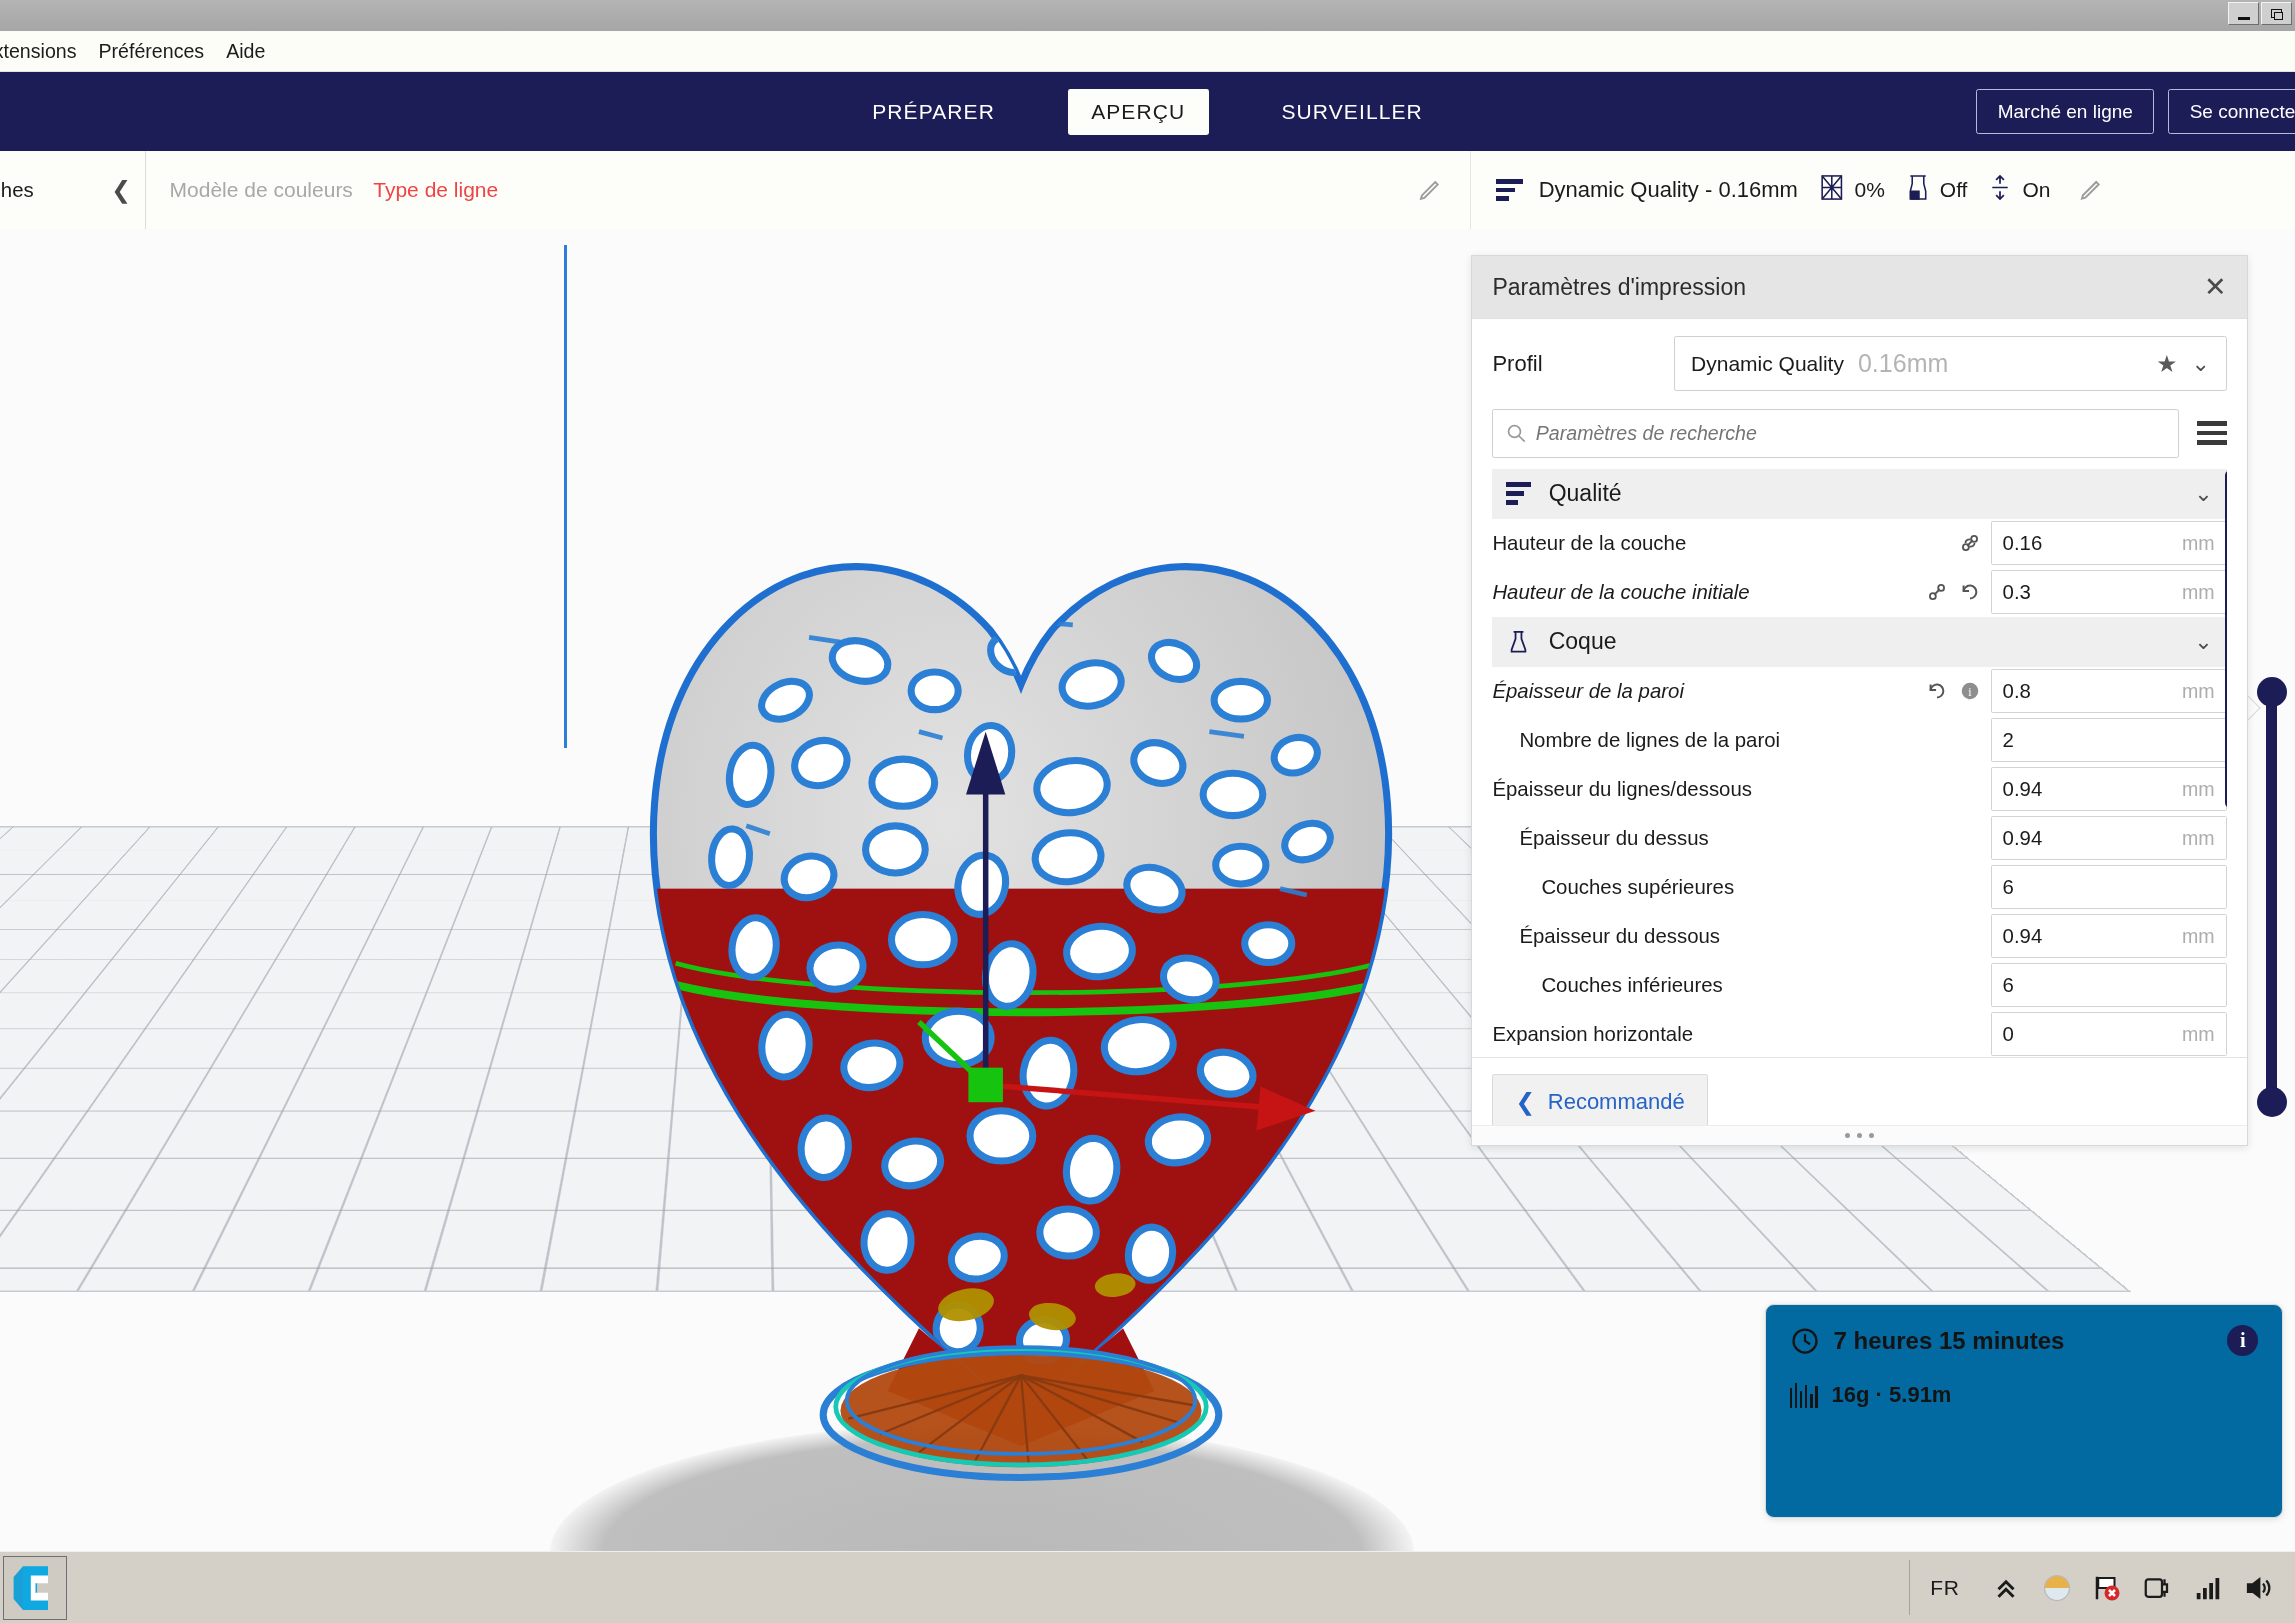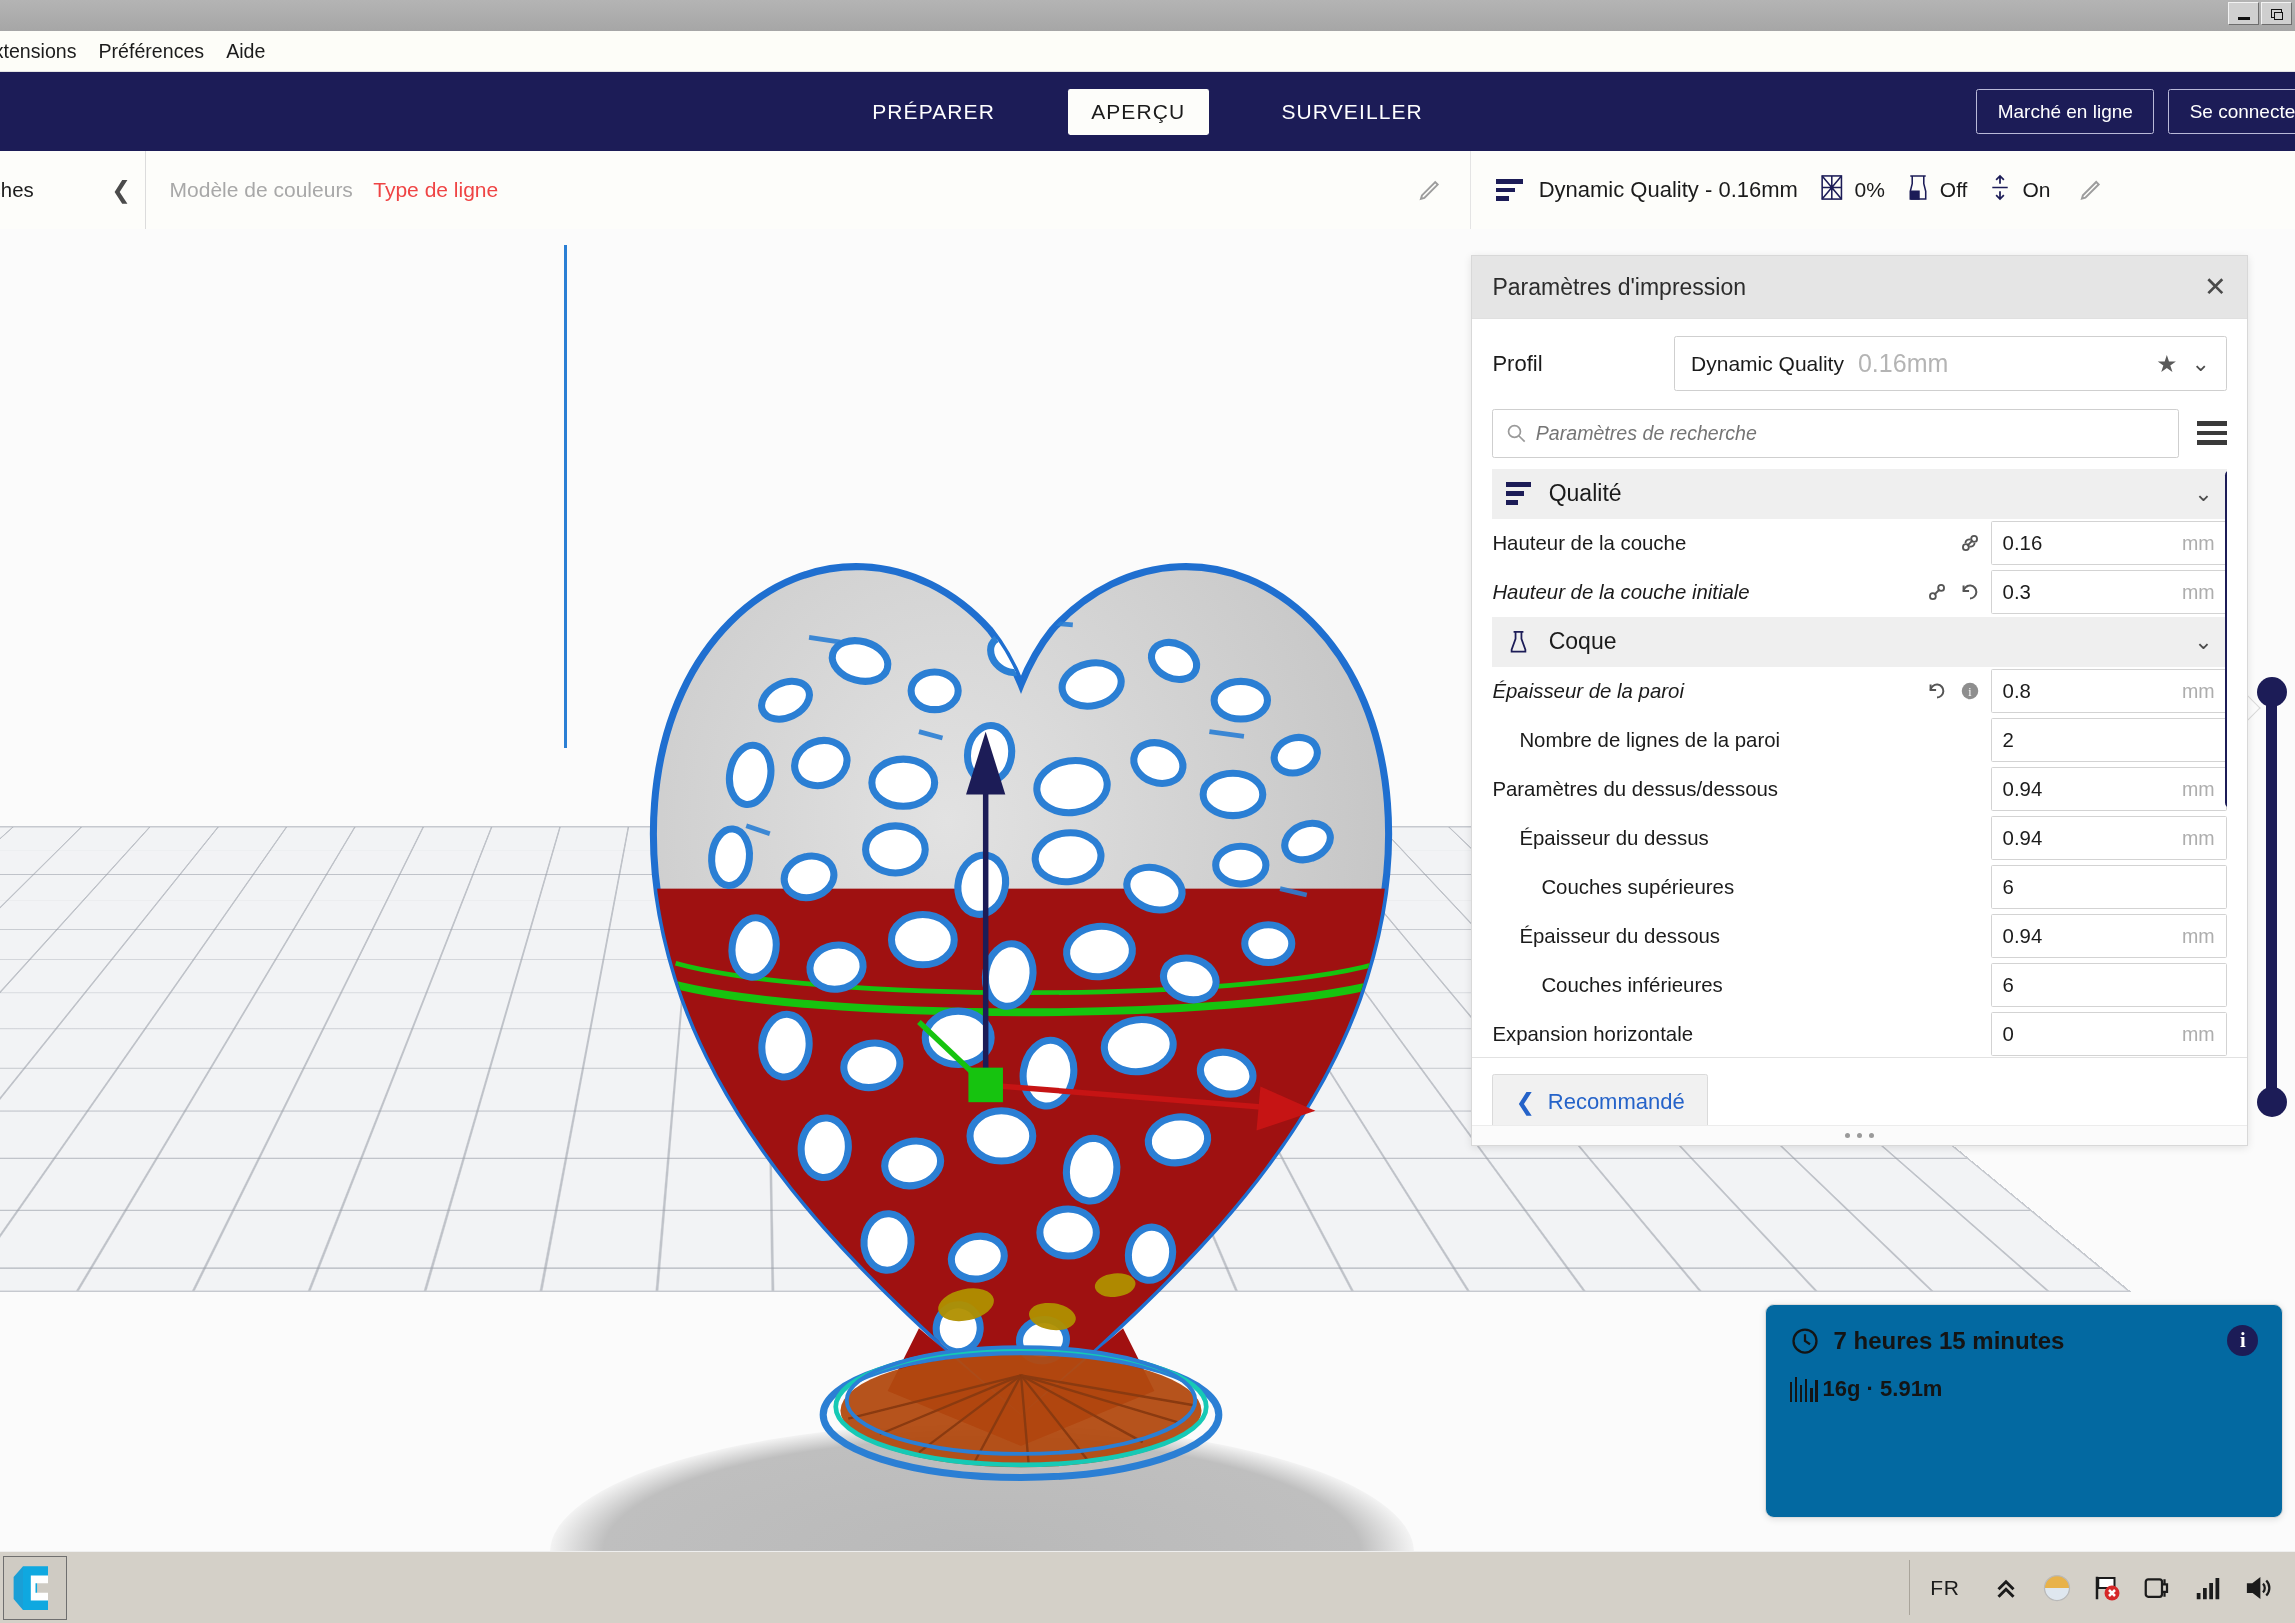--- a/index.html
+++ b/index.html
@@ -257,21 +257,21 @@
   }
   #job-time-row{ display:flex; align-items:center; gap:14px; }
   #job-time-row .t{ font-size:24px; font-weight:bold; color:#141414; }
   #job-info-icon{
     margin-left:auto; width:31px; height:31px; border-radius:50%;
     background:#1c1c57; color:#fff; display:flex; align-items:center;
     justify-content:center; font-size:20.4px; font-weight:bold; font-family:"Liberation Serif", serif;
   }
   .clock-icon{ width:30px; height:30px; }
   .clock-icon svg{ width:100%; height:100%; display:block; }
-  #job-mat-row{ display:flex; align-items:center; gap:5px; margin-top:19px; }
+  #job-mat-row{ display:flex; align-items:center; gap:14px; margin-top:25px; }
   #job-mat-row .m{ font-size:22px; font-weight:bold; color:#141414; }
   .spool-icon{ width:28px; height:27px; display:flex; align-items:flex-end; gap:2.4px; }
   .spool-icon i{ display:block; width:3.1px; background:#141414; }
   #save-btn{
     margin-top:20.4px; width:100%; height:58px; background:#2469e8; color:#fff;
     display:flex; align-items:center; justify-content:center;
     font-size:23px; border-radius:1.6px;
   }
 
   
@@ -656,21 +656,21 @@
     <div class="srow ind1">
       <span class="slabel">Nombre de lignes de la paroi</span>
       <span class="icons"></span>
       <span class="sfield">
         <span class="val">2</span>
         <span class="unit"></span>
       </span>
     </div>
 
     <div class="srow">
-      <span class="slabel">Paramètres du dessus/dessous</span>
+      <span class="slabel">Épaisseur du lignes/dessous</span>
       <span class="icons"></span>
       <span class="sfield">
         <span class="val">0.94</span>
         <span class="unit">mm</span>
       </span>
     </div>
 
     <div class="srow ind1">
       <span class="slabel">Épaisseur du dessus</span>
       <span class="icons"></span>

